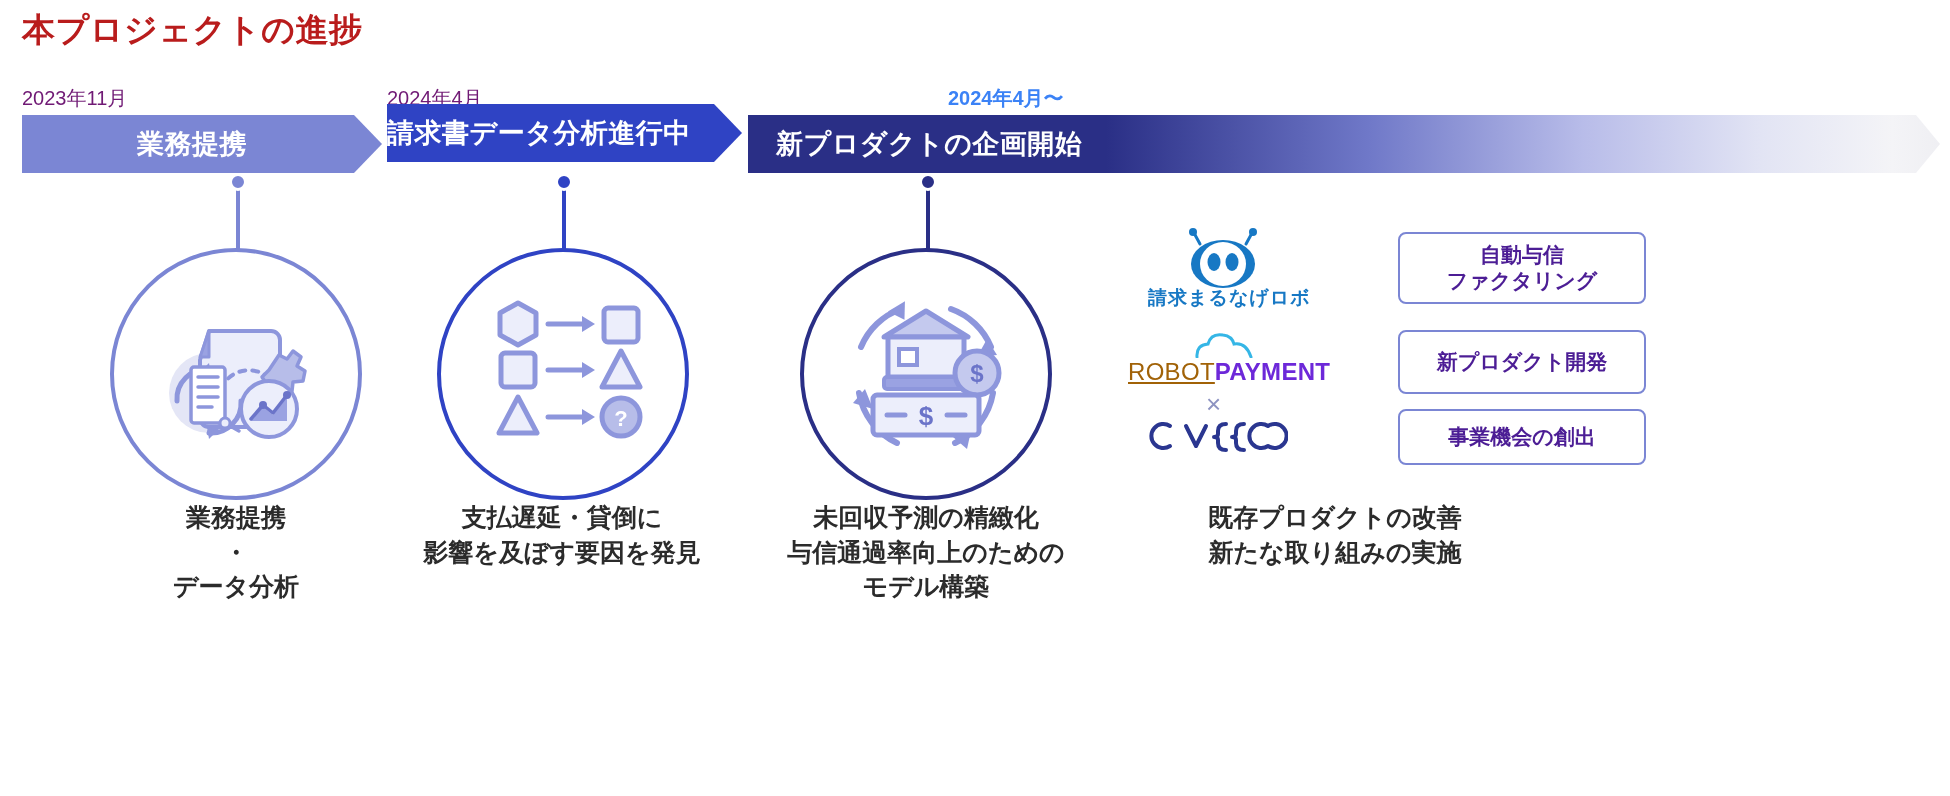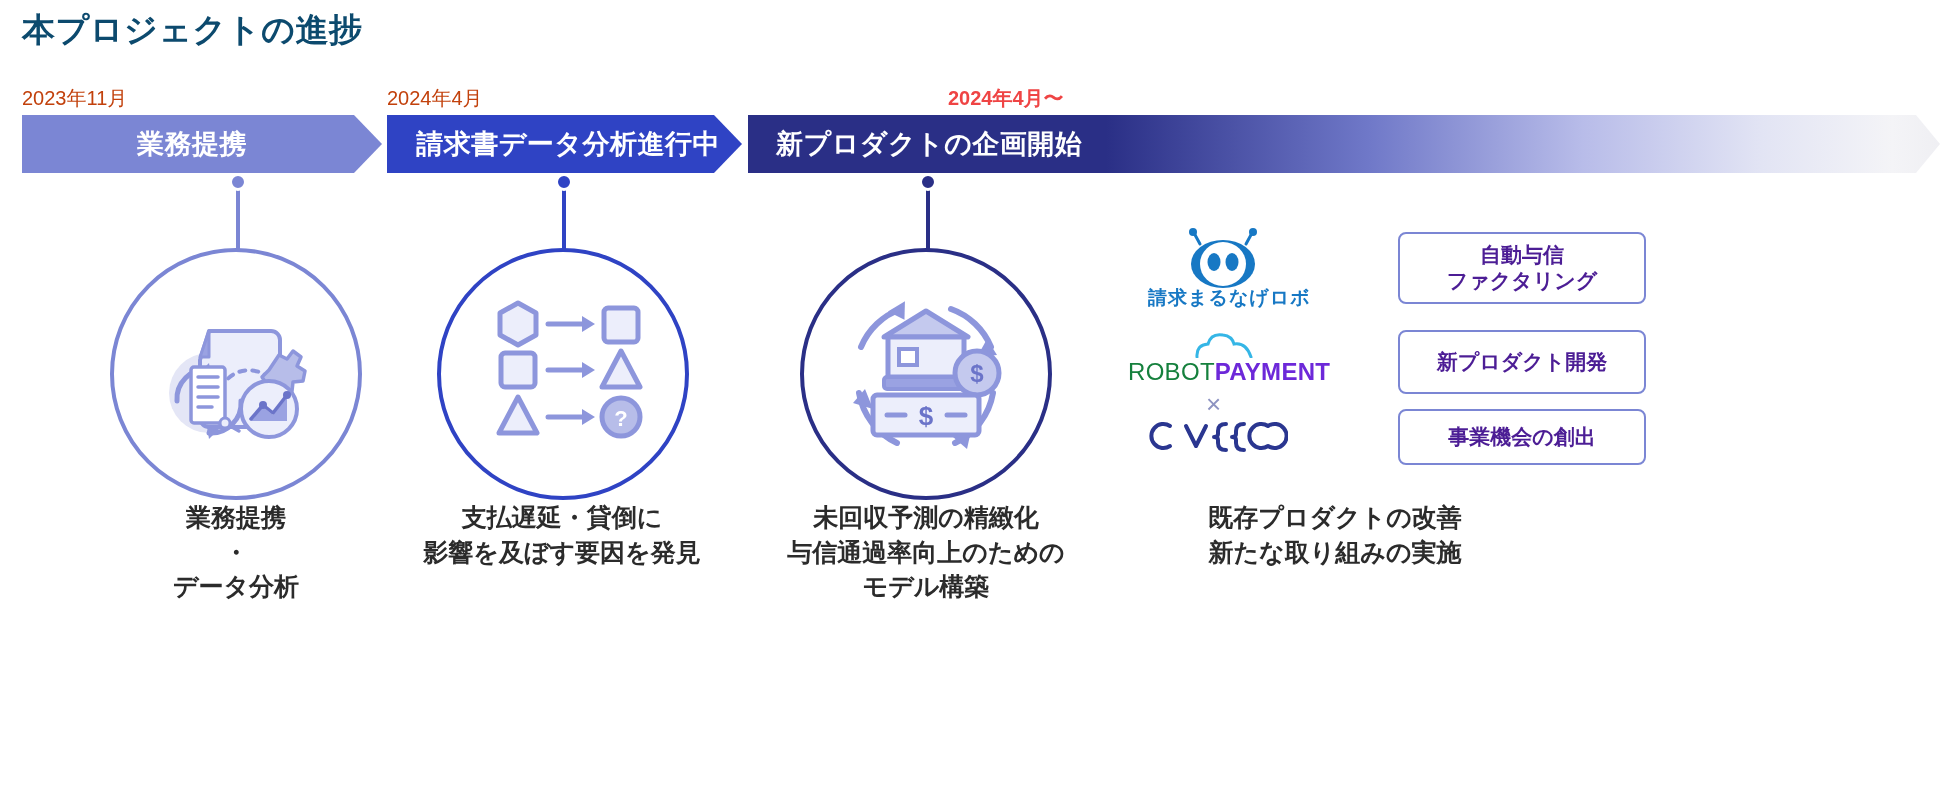--- a/index.html
+++ b/index.html
@@ -8,51 +8,51 @@
     height: 796px;
     background: #ffffff;
     font-family: "Liberation Sans", "DejaVu Sans", sans-serif;
     overflow: hidden;
   }
   #root { position: relative; width: 1950px; height: 796px; }
 
   
   #page-title {
     position: absolute; left: 22px; top: 8px;
-    font-size: 33px; font-weight: bold; color: #0c4a6e;
+    font-size: 33px; font-weight: bold; color: #b91c1c;
     letter-spacing: 0.5px; white-space: nowrap;
   }
 
   
   .date-label {
     position: absolute;
-    font-size: 20px; color: #c2410c; white-space: nowrap;
-  }
-  .date-label.bold { font-weight: bold; color: #ef4444; }
+    font-size: 20px; color: #701a75; white-space: nowrap;
+  }
+  .date-label.bold { font-weight: bold; color: #3b82f6; }
 
   
   .arrow-bar {
     position: absolute; height: 58px;
     display: flex; align-items: center;
   }
   .arrow-label {
     font-size: 27px; font-weight: bold; color: #ffffff;
     white-space: nowrap; letter-spacing: 0.5px;
   }
   #arrow-1 {
     left: 22px; top: 115px; width: 360px;
     background: #7b86d4;
     clip-path: polygon(0 0, calc(100% - 28px) 0, 100% 50%, calc(100% - 28px) 100%, 0 100%);
     justify-content: center; padding-right: 20px;
   }
   #arrow-2 {
-    left: 387px; top: 115px; width: 355px;
+    left: 387px; top: 104px; width: 355px;
     background: #2f43c4;
     clip-path: polygon(0 0, calc(100% - 28px) 0, 100% 50%, calc(100% - 28px) 100%, 0 100%);
-    justify-content: flex-end; padding-right: 22px; padding-left: 44px;
+    justify-content: flex-start; padding-right: 22px;
   }
   #arrow-3 {
     left: 748px; top: 115px; width: 1192px;
     background: linear-gradient(to right, #2a2f86 0%, #2a2f86 30%, #6f78c8 52%, #b8bce9 70%, #e2e4f4 85%, #f4f4f7 96%, #efeff3 100%);
     clip-path: polygon(0 0, calc(100% - 24px) 0, 100% 50%, calc(100% - 24px) 100%, 0 100%);
     justify-content: flex-start; padding-left: 28px;
   }
 
   
   .stem { position: absolute; width: 4px; }
@@ -88,21 +88,21 @@
 
   
   .logo-text-maru {
     position: absolute; font-size: 19px; font-weight: bold;
     color: #1778c4; letter-spacing: 1px; white-space: nowrap;
   }
   .logo-text-rp {
     position: absolute; font-size: 24px; white-space: nowrap;
     color: #1b2a6b; letter-spacing: 0.3px;
   }
-  .logo-text-rp .light { font-weight: normal; color: #15803d; }
+  .logo-text-rp .light { font-weight: normal; color: #a16207; text-decoration: underline; }
   .logo-text-rp .heavy { font-weight: bold; color: #6d28d9; }
   .logo-x {
     position: absolute; font-size: 26px; color: #8d93c2; font-weight: 300;
   }
 </style>
 </head>
 <body>
 
 <div id="root">
 

